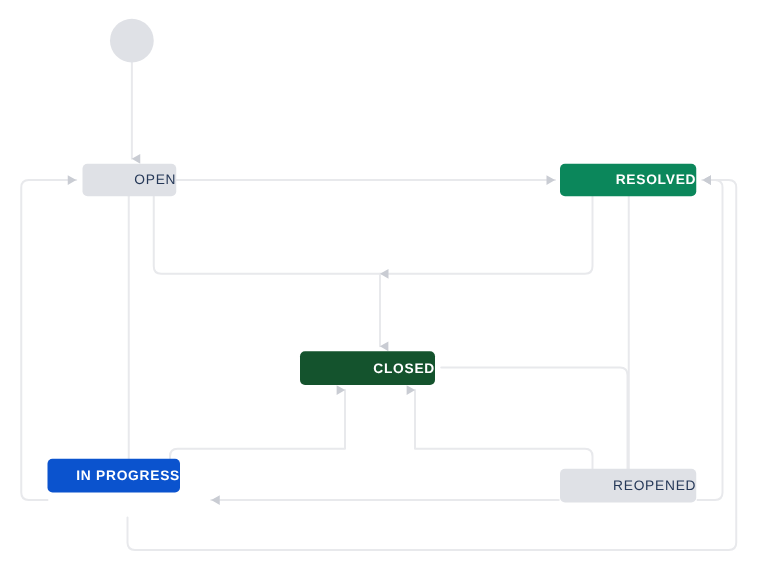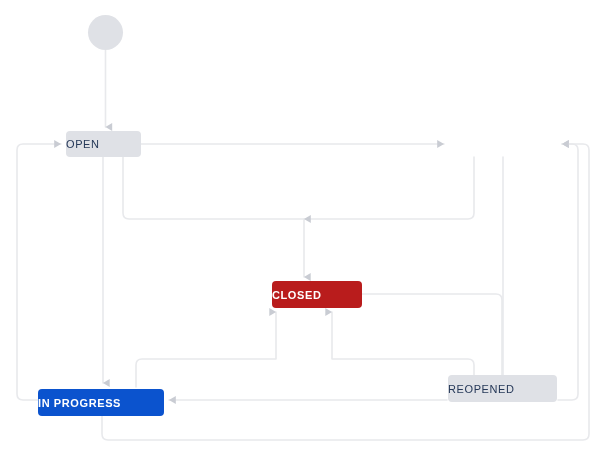--- a/index.html
+++ b/index.html
@@ -22,21 +22,21 @@
     left: 0;
     top: 0;
     width: 607px;
     height: 461px;
   }
   .node {
     position: absolute;
     box-sizing: border-box;
     display: flex;
     align-items: center;
-    justify-content: flex-start;
+    justify-content: flex-end;
     border-radius: 4px;
     letter-spacing: 0.6px;
     white-space: nowrap;
     z-index: 5;
   }
   .node-gray {
     background: #dfe1e6;
     color: #253858;
     font-size: 11px;
     font-weight: 400;
@@ -89,23 +89,26 @@
         <path d="M 474 387 L 474 365 Q 474 359 468 359 L 332 359 L 332 312" stroke="#e8e9ec" marker-end="url(#arrowdown)"></path>
         <path d="M 102 414 L 102 434 Q 102 440 108 440 L 583 440 Q 589 440 589 434 L 589 150 Q 589 144 583 144 L 562 144" stroke="#e8e9ec" marker-end="url(#arrowhead)"></path>
       </g>
   </svg>
 
   <div class="start-node" style="left: 88px; top: 15px; width: 35px; height: 35px; background: rgb(223, 225, 230);"></div>
 
   <div class="node node-gray" style="left: 66px; top: 131px; width: 75px; height: 26px; background: rgb(223, 225, 230); color: rgb(37, 56, 88);">
       <span>OPEN</span>
     </div>
-  <div class="node node-green" style="left: 272px; top: 281px; width: 90px; height: 27px; background: #b91c1c; color: rgb(255, 255, 255);">
+  <div class="node node-green" style="left: 448px; top: 131px; width: 109px; height: 26px; background: rgb(11, 135, 91); color: rgb(255, 255, 255);">
+      <span>RESOLVED</span>
+    </div>
+  <div class="node node-green" style="left: 240px; top: 281px; width: 108px; height: 27px; background: #14532d; color: rgb(255, 255, 255);">
       <span>CLOSED</span>
     </div>
-  <div class="node node-blue" style="left: 38px; top: 389px; width: 126px; height: 27px; background: rgb(11, 83, 206); color: rgb(255, 255, 255);">
+  <div class="node node-blue" style="left: 38px; top: 367px; width: 106px; height: 27px; background: rgb(11, 83, 206); color: rgb(255, 255, 255);">
       <span>IN PROGRESS</span>
     </div>
   <div class="node node-gray" style="left: 448px; top: 375px; width: 109px; height: 27px; background: rgb(223, 225, 230); color: rgb(37, 56, 88);">
       <span>REOPENED</span>
     </div>
 
 </div>
 
 </body></html>

